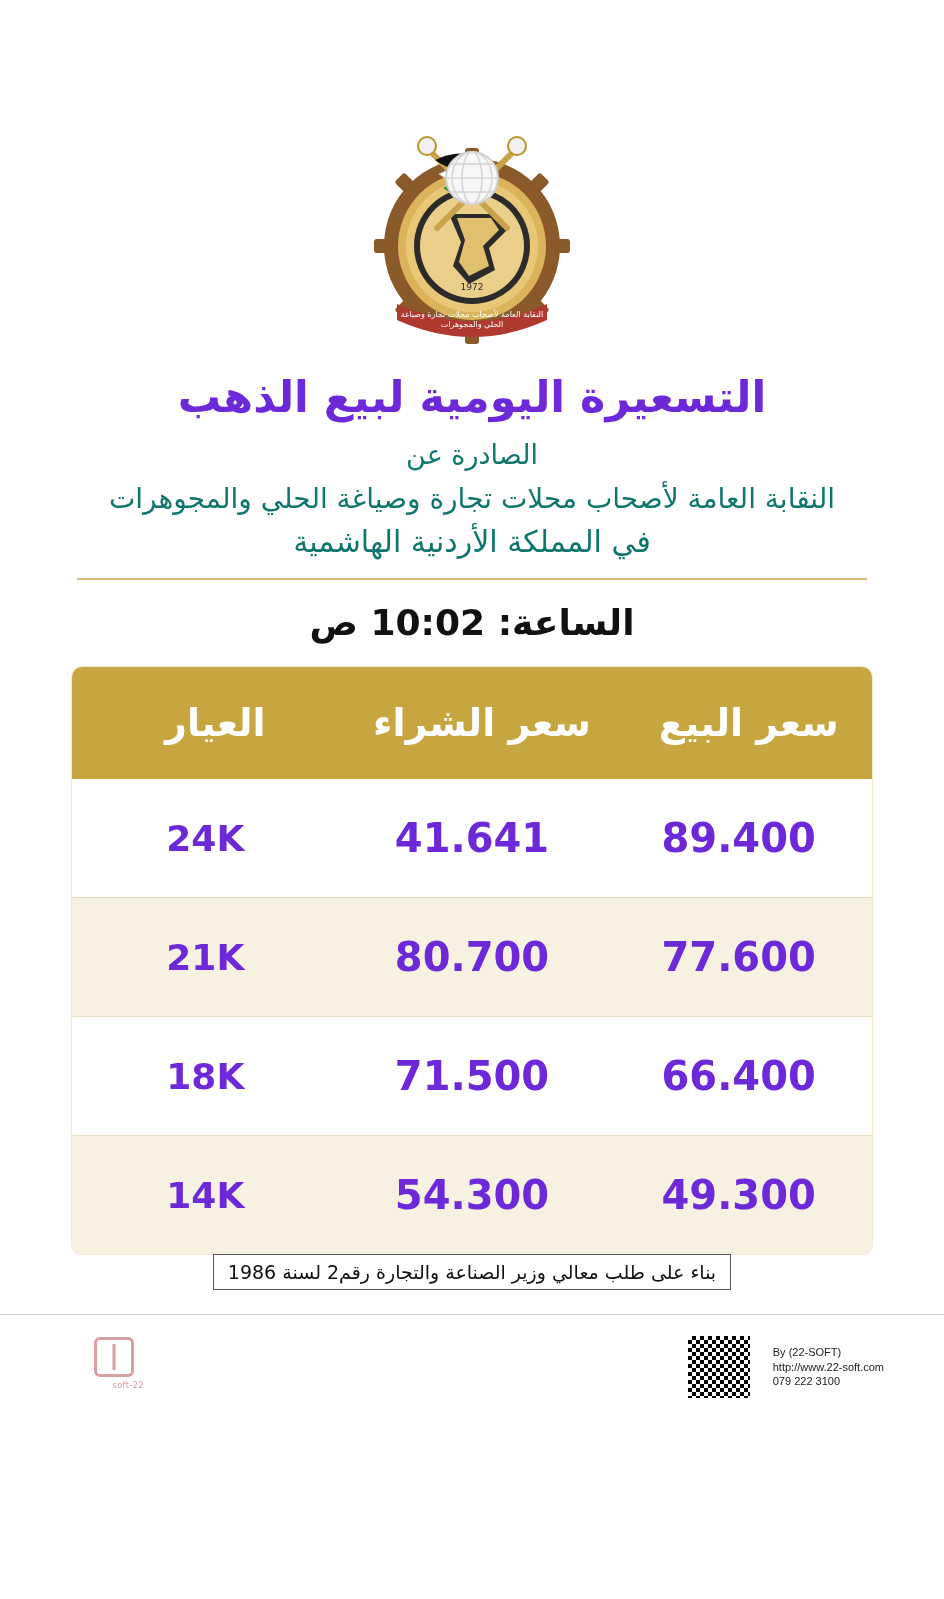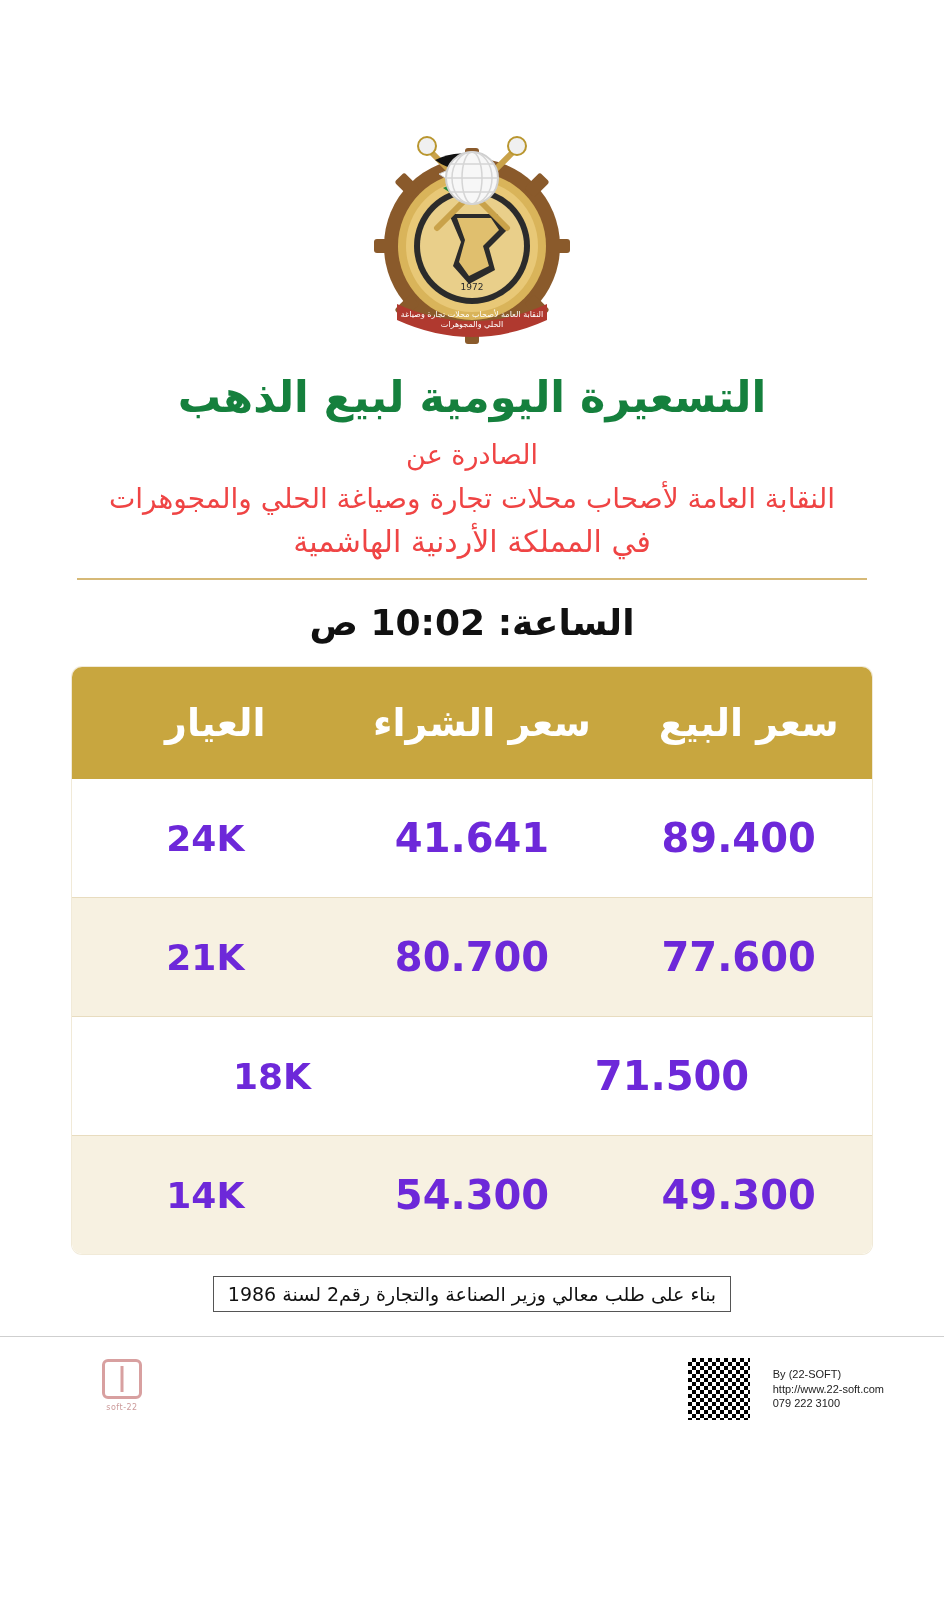--- a/index.html
+++ b/index.html
@@ -34,27 +34,27 @@
     height: 230px;
   }
   .logo svg { display: block; }
 
   
   .title-main {
     margin-top: 26px;
     text-align: center;
     font-size: 43px;
     font-weight: bold;
-    color: #15803d;
+    color: #6d28d9;
     letter-spacing: 0px;
     line-height: 1.1;
   }
   .sub-line {
     text-align: center;
-    color: #ef4444;
+    color: #0f766e;
     line-height: 1.35;
   }
   .sub1 { margin-top: 16px; font-size: 27px; }
   .sub2 { margin-top: 6px;  font-size: 28px; }
   .sub3 { margin-top: 4px;  font-size: 30px; }
 
   .divider {
     margin: 16px auto 0 auto;
     width: 790px;
     height: 2px;
@@ -112,45 +112,43 @@
     text-align: center;
     font-size: 40px;
     font-weight: bold;
     color: #6d28d9;
     font-family: "DejaVu Sans", "Liberation Sans", sans-serif;
   }
   .trow .td.karat { font-size: 36px; }
 
   
   .note-wrap {
-    margin-top: 22px;
     display: flex;
     justify-content: center;
   }
   .note {
     border: 1px solid #555;
     padding: 6px 14px;
     font-size: 19px;
     color: #111;
     background: #fff;
   }
 
   
   .footer {
     margin-top: 24px;
     border-top: 1px solid #cfcfcf;
     height: 120px;
     position: relative;
   }
   .vendor-logo {
     position: absolute;
-    left: 92px;
+    left: 84px;
     top: 22px;
     width: 60px;
-    text-align: center;
   }
   .vendor-logo .mark {
     width: 34px; height: 34px;
     margin: 0 auto;
     border: 3px solid #d8a0a0;
     border-radius: 6px;
     position: relative;
   }
   .vendor-logo .mark::after {
     content: "";
@@ -281,20 +279,21 @@
         <div class="td karat">24K</div>
       </div>
 
       <div class="trow alt">
         <div class="td">77.600</div>
         <div class="td">80.700</div>
         <div class="td karat">21K</div>
       </div>
 
       <div class="trow">
+        <div class="td">66.400</div>
         <div class="td">71.500</div>
         <div class="td karat">18K</div>
       </div>
 
       <div class="trow alt">
         <div class="td">49.300</div>
         <div class="td">54.300</div>
         <div class="td karat">14K</div>
       </div>
 

